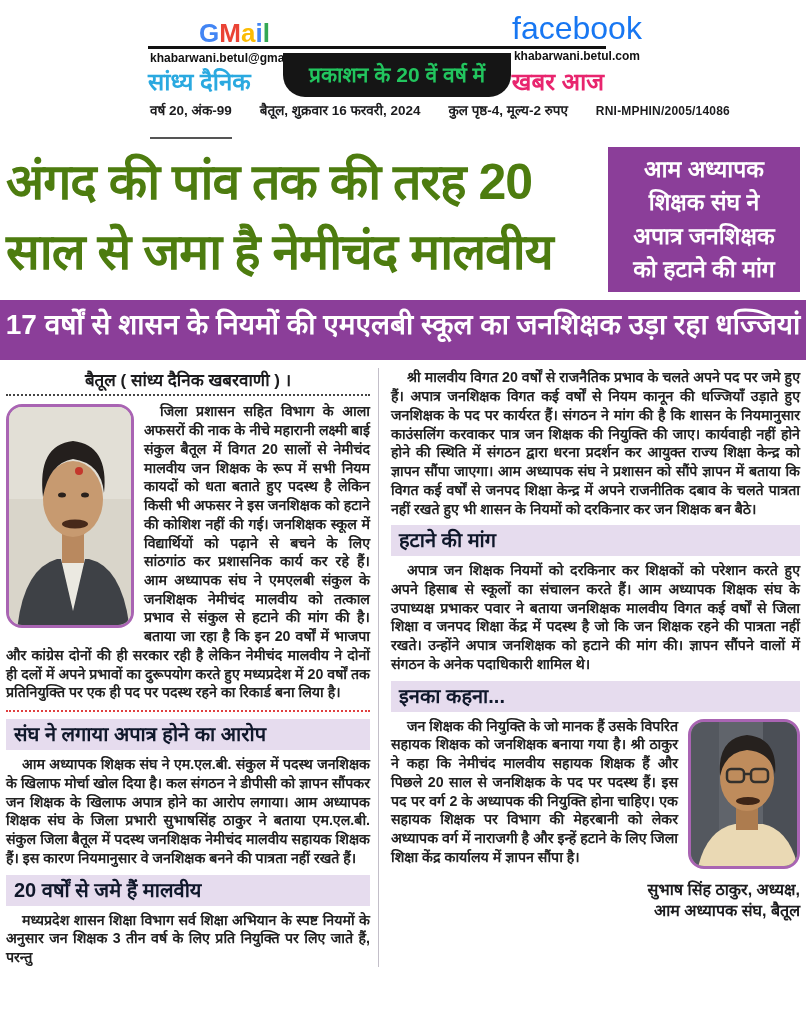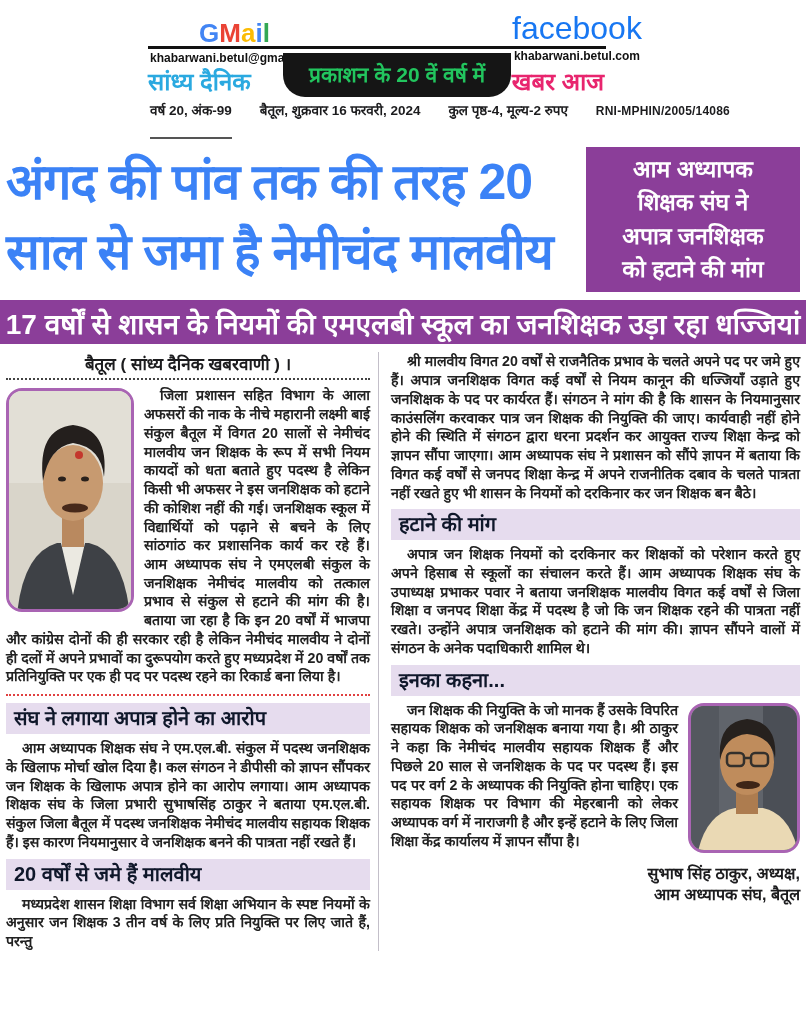--- a/index.html
+++ b/index.html
@@ -42,31 +42,31 @@
     color:var(--masthead);font-size:80px;font-weight:900;line-height:.92;
     letter-spacing:-2px;text-align:center;margin-top:-4px;white-space:nowrap;
   }
   
   .dateline{margin:4px 0 0 150px;display:flex;gap:28px;align-items:baseline;font-weight:800;font-size:13.5px;white-space:nowrap;}
   .dl-vol{border-bottom:2px solid #555;padding-bottom:18px;}
   .dl-rni{font-size:12px;letter-spacing:.2px;}
   
   .headline-zone{display:flex;gap:10px;padding:0 6px;margin-top:8px;align-items:stretch;}
   .main-headline{
-    flex:1;font-size:50px;line-height:70px;font-weight:900;color:#3b82f6;
+    flex:1;font-size:50px;line-height:70px;font-weight:900;color:#4d7c0f;
     letter-spacing:-1px;white-space:pre-line;font-family:"Liberation Sans","DejaVu Sans",sans-serif;
   }
   .side-box{
-    flex:none;width:214px;background:var(--purple);color:#fff;
+    flex:none;width:192px;background:var(--purple);color:#fff;
     display:flex;align-items:center;justify-content:center;text-align:center;
     font-size:23px;font-weight:800;line-height:1.45;white-space:pre-line;padding:6px 4px;
   }
   .subhead-strip{
     margin:8px 0 0 0;background:var(--purple);color:#fff;text-align:center;
-    font-size:28px;font-weight:800;line-height:49px;height:44px;white-space:nowrap;overflow:hidden;
+    font-size:28px;font-weight:800;line-height:49px;height:60px;white-space:nowrap;overflow:hidden;
   }
   
   .body-cols{display:flex;padding:8px 6px 0;align-items:stretch;}
   .col-left{width:372px;flex:none;padding-right:8px;}
   .col-right{flex:1;padding-left:12px;border-left:1px solid #c3bfc9;}
   .byline{text-align:center;font-weight:800;font-size:17px;margin-bottom:3px;}
   .dotted-sep{border-top:2px dotted #444;margin:2px 0 6px;}
   .red-sep{border-top:2px dotted var(--red-dot);margin:8px 0 6px;}
   .para{
     font-size:14.2px;line-height:1.32;text-align:justify;font-weight:600;

